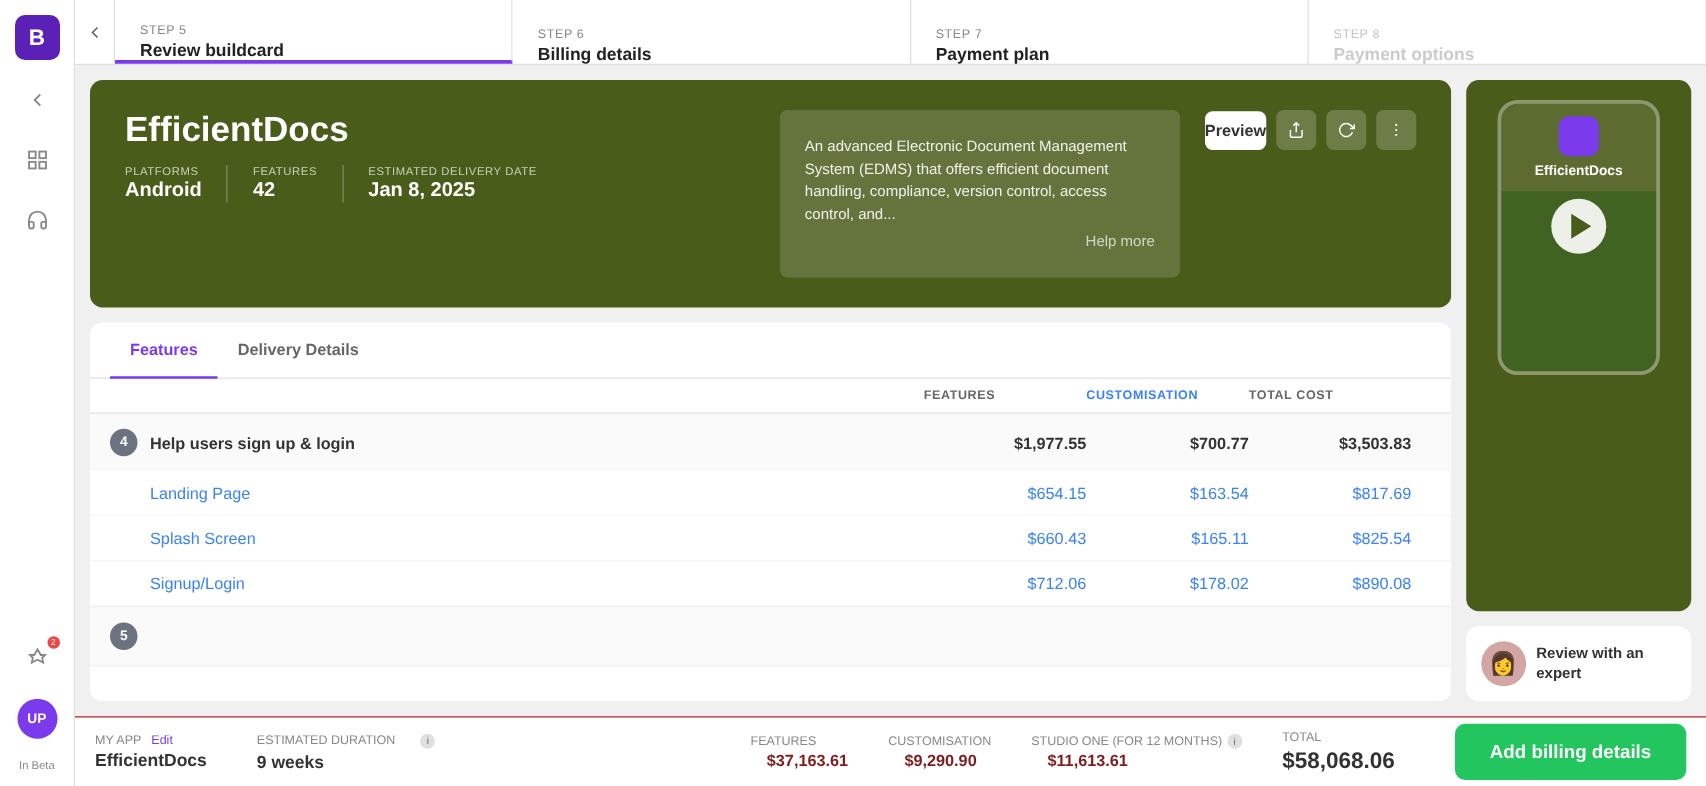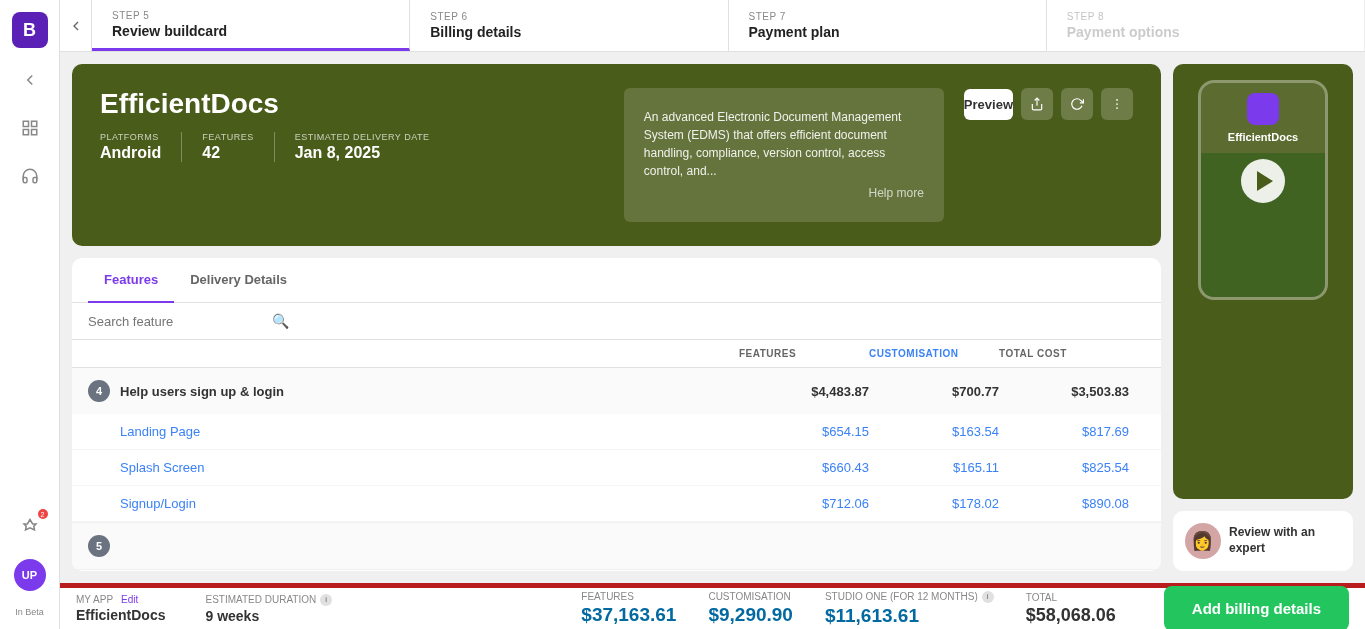--- a/index.html
+++ b/index.html
@@ -89,21 +89,21 @@
       background: #fff;
       display: flex;
       border-bottom: 1px solid #e0e0e0;
       height: 52px;
       flex-shrink: 0;
     }
     .step-item {
       flex: 1;
       display: flex;
       flex-direction: column;
-      justify-content: center;
+      justify-content: flex-end;
       padding: 0 20px;
       border-right: 1px solid #e0e0e0;
       cursor: pointer;
       position: relative;
     }
     .step-item.active {
       border-bottom: 3px solid #7c3aed;
     }
     .step-item.disabled {
       opacity: 0.5;
@@ -458,23 +458,23 @@
     .expert-text {
       font-size: 12px;
       font-weight: 600;
       color: #333;
       line-height: 1.3;
     }
 
     
     .footer {
       background: #fff;
-      border-top: 5px solid #b91c1c;
+      border-top: 1px solid #b91c1c;
       padding: 0 16px;
-      height: 46px;
+      height: 56px;
       display: flex;
       align-items: center;
       gap: 0;
       flex-shrink: 0;
     }
     .footer-app-info {
       display: flex;
       flex-direction: column;
       gap: 2px;
       margin-right: 8px;
@@ -500,21 +500,21 @@
       display: flex;
       flex-direction: column;
       gap: 2px;
       margin-left: 32px;
     }
     .footer-meta-label {
       font-size: 10px;
       color: #888;
       display: flex;
       align-items: center;
-      gap: 4px;
+      gap: 20px;
     }
     .info-icon {
       width: 12px;
       height: 12px;
       background: #e0e0e0;
       border-radius: 50%;
       display: inline-flex;
       align-items: center;
       justify-content: center;
       font-size: 8px;
@@ -534,23 +534,24 @@
     .footer-total-group {
       display: flex;
       flex-direction: column;
       gap: 2px;
     }
     .footer-total-label {
       font-size: 10px;
       color: #888;
     }
     .footer-total-value {
-      font-size: 19px;
-      font-weight: 600;
-      color: #0369a1;
+      font-size: 13px;
+      font-weight: 600;
+      color: #7f1d1d;
+      margin-left: 13px;
     }
     .footer-grand-total {
       display: flex;
       flex-direction: column;
       gap: 2px;
       margin-right: 16px;
     }
     .footer-grand-label {
       font-size: 10px;
       color: #888;
@@ -691,40 +692,36 @@
               </svg>
           </button>
         </div>
       </div>
 
       <div class="features-card">
         <div class="tabs-bar">
           <div class="tab active">Features</div>
           <div class="tab">Delivery Details</div>
         </div>
-        <div class="search-bar">
-          <input class="search-input" type="text" placeholder="Search feature" style="">
-          <span class="search-icon">🔍</span>
-        </div>
         <div class="table-header">
           <div></div>
           <div class="col-header">FEATURES</div>
           <div class="col-header blue">CUSTOMISATION</div>
           <div class="col-header">TOTAL COST</div>
           <div></div>
         </div>
         <div class="table-body">
 
           <div class="feature-group">
             <div class="feature-group-header">
               <div class="group-name">
                 <div class="group-num">4</div>
                 <span>Help users sign up &amp; login</span>
               </div>
-              <div class="col-value">$4,483.87</div>
+              <div class="col-value">$1,977.55</div>
               <div class="col-value">$700.77</div>
               <div class="col-value">$3,503.83</div>
               <div></div>
             </div>
 
             <div class="feature-row">
               <div class="feature-name">Landing Page</div>
               <div class="feature-cost">$654.15</div>
               <div class="feature-cost">$163.54</div>
               <div class="feature-cost">$817.69</div>

